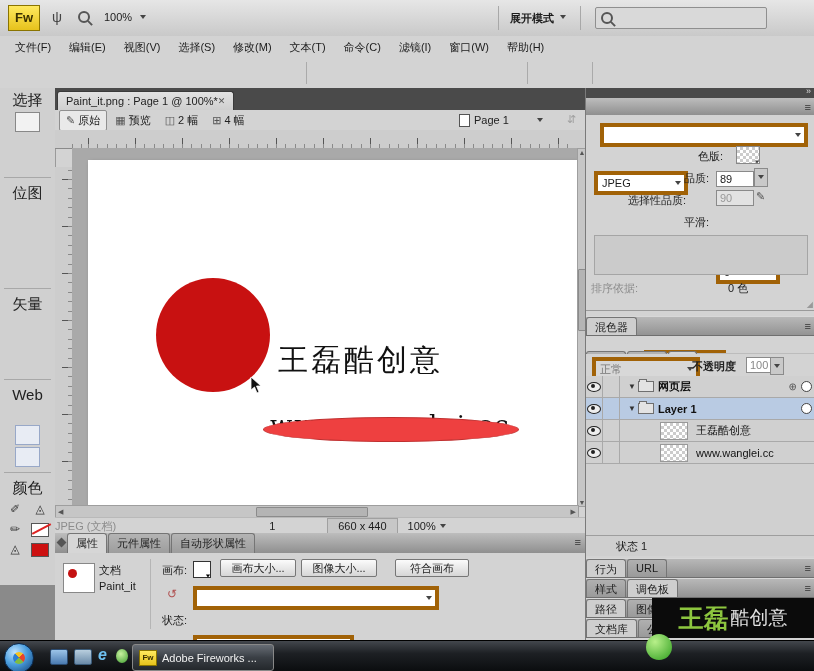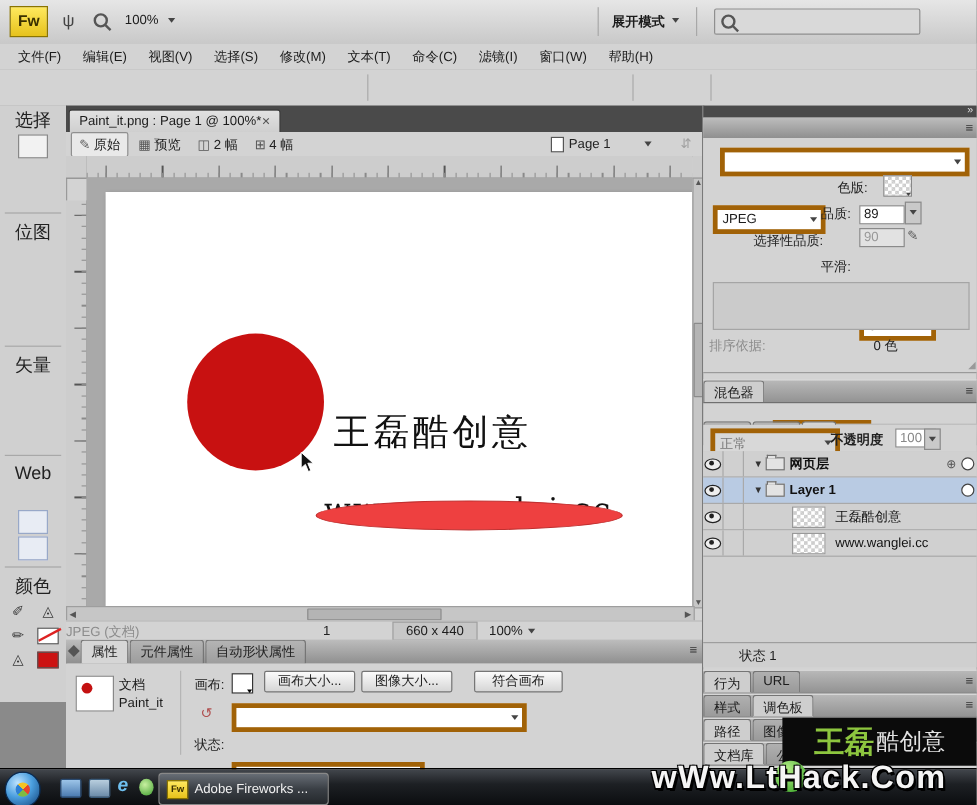--- a/index.html
+++ b/index.html
@@ -568,15 +568,14 @@
       <span class="minifw">Fw</span>
       <span>Adobe Fireworks ...</span>
     </div>
   </div>
 
   <div class="wmbox">
     <span class="wmgreen">王磊</span>
     <span class="wmrest">酷创意</span>
   </div>
   <div class="greendot"></div>
-  <div class="sitewm">wWw.LtHack.Com</div>
 
 </div>
 
 </body></html>

